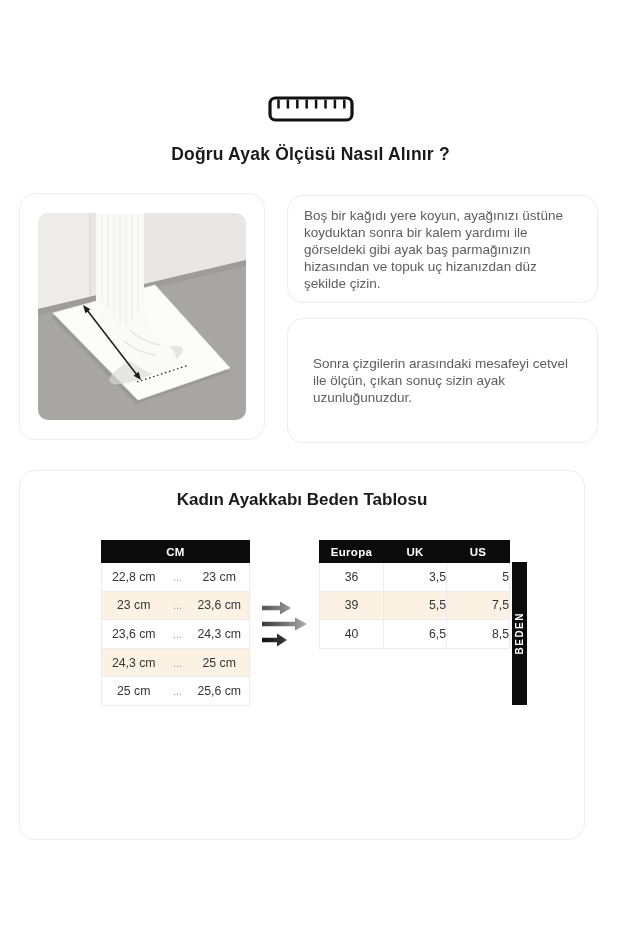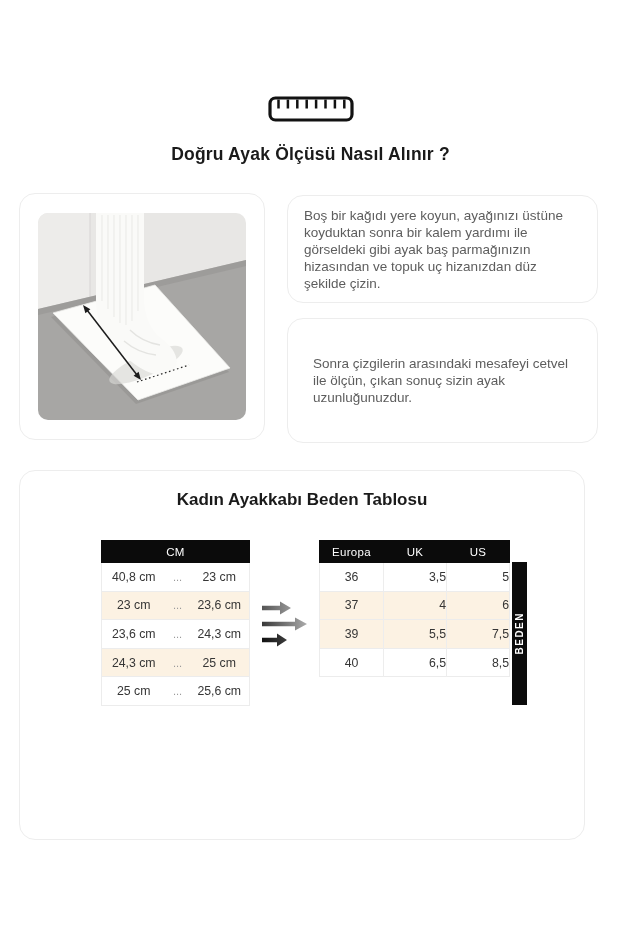--- a/index.html
+++ b/index.html
@@ -23,21 +23,21 @@
 
   
   .size-card { left: 19px; top: 470px; width: 566px; height: 370px; }
   .size-title { position: absolute; top: 19px; left: 0; width: 100%; text-align: center;
                 font-size: 17px; font-weight: bold; color: #1a1a1a; }
   .tables-row { position: absolute; left: 81px; top: 69px; display: flex; align-items: flex-start; }
 
   table { border-collapse: collapse; table-layout: fixed; background: #fff; }
   .cm-table  { width: 148px; border: 1px solid #ececec; }
   .size-table{ width: 190px; border: 1px solid #ececec; }
-  th { background: var(--header-bg, #0b0b0b); color: #fff; font-size: 11.5px; font-weight: 400;
+  th { background: var(--header-bg, #0b0b0b); color: #fff; font-size: 11.5px; font-weight: 700;
        height: 22px; text-align: center; border: 1px solid var(--header-bg, #0b0b0b); letter-spacing: .3px; }
   td { height: 28.6px; text-align: center; vertical-align: middle; font-size: 12.3px; color: #363636;
        border-top: 1px solid #ececec; }
   tr.alt td { background: var(--row-alt, #fcf2e3); }
   .size-table td + td { border-left: 1px solid #ededed; text-align: right; }
   .sep { color: #9b9b9b; font-size: 11px; }
 
   .arrows-wrap { width: 69px; margin-top: 59px; display: flex; justify-content: center; }
 
   .beden-bar { width: 15px; height: 143px; margin-top: 22px; margin-left: 2px;
@@ -130,21 +130,21 @@
             <col style="width:24px">
             <col style="width:60px">
           </colgroup>
         <thead>
           <tr>
               <th colspan="3">CM</th>
             </tr>
         </thead>
         <tbody>
           <tr>
-            <td>40,8 cm</td>
+            <td>22,8 cm</td>
             <td class="sep">...</td>
             <td>23 cm</td>
           </tr>
           <tr class="alt">
             <td>23 cm</td>
             <td class="sep">...</td>
             <td>23,6 cm</td>
           </tr>
           <tr>
             <td>23,6 cm</td>
@@ -199,25 +199,20 @@
             <th>US</th>
           </tr>
         </thead>
         <tbody>
           <tr>
             <td>36</td>
             <td>3,5</td>
             <td>5</td>
           </tr>
           <tr class="alt">
-            <td>37</td>
-            <td>4</td>
-            <td>6</td>
-          </tr>
-          <tr class="alt">
             <td>39</td>
             <td>5,5</td>
             <td>7,5</td>
           </tr>
           <tr>
             <td>40</td>
             <td>6,5</td>
             <td>8,5</td>
           </tr>
         </tbody>

